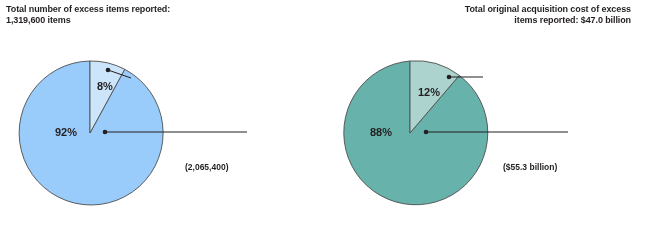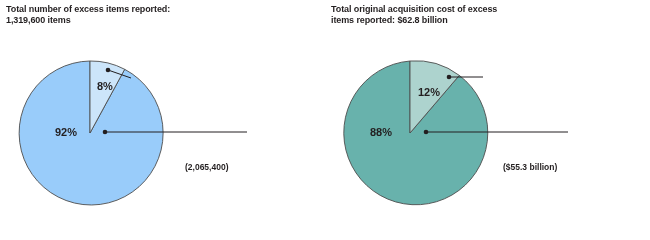--- a/index.html
+++ b/index.html
@@ -20,21 +20,21 @@
     height: 230px;
     background: #ffffff;
   }
   .panel {
     position: absolute;
     top: 0;
     width: 325px;
     height: 230px;
   }
   .panel-left  { left: 0; }
-  .panel-right { left: 325px; }
+  .panel-right { left: 325px; text-align: right; }
 
   .panel-title {
     position: absolute;
     left: 6px;
     top: 4px;
     width: 300px;
     font-size: 9px;
     font-weight: bold;
     line-height: 11px;
     letter-spacing: -0.1px;
@@ -111,21 +111,21 @@
 
         <text class="value-label" x="185" y="142">(2,065,400)</text>
       </svg>
     </div>
   </div>
 
   <div class="panel panel-right">
 
     <div class="panel-title">
       <span class="t-line">Total original acquisition cost of excess</span>
-      <span class="t-line">items reported: $62.8 billion</span>
+      <span class="t-line">items reported: $47.0 billion</span>
     </div>
 
     <div class="chart-area">
       <svg class="chart-svg" width="325" height="202" viewBox="0 0 325 202">
 
         <path class="slice" d="M 85 105 L 85 33 A 72 72 0 1 0 134.3 47.4 Z" fill="#68b2ac"></path>
 
         <path class="slice" d="M 85 105 L 85 33 A 72 72 0 0 1 134.3 47.4 Z" fill="#add3ce"></path>
 
         <text class="pct-label" x="93" y="68">12%</text>

